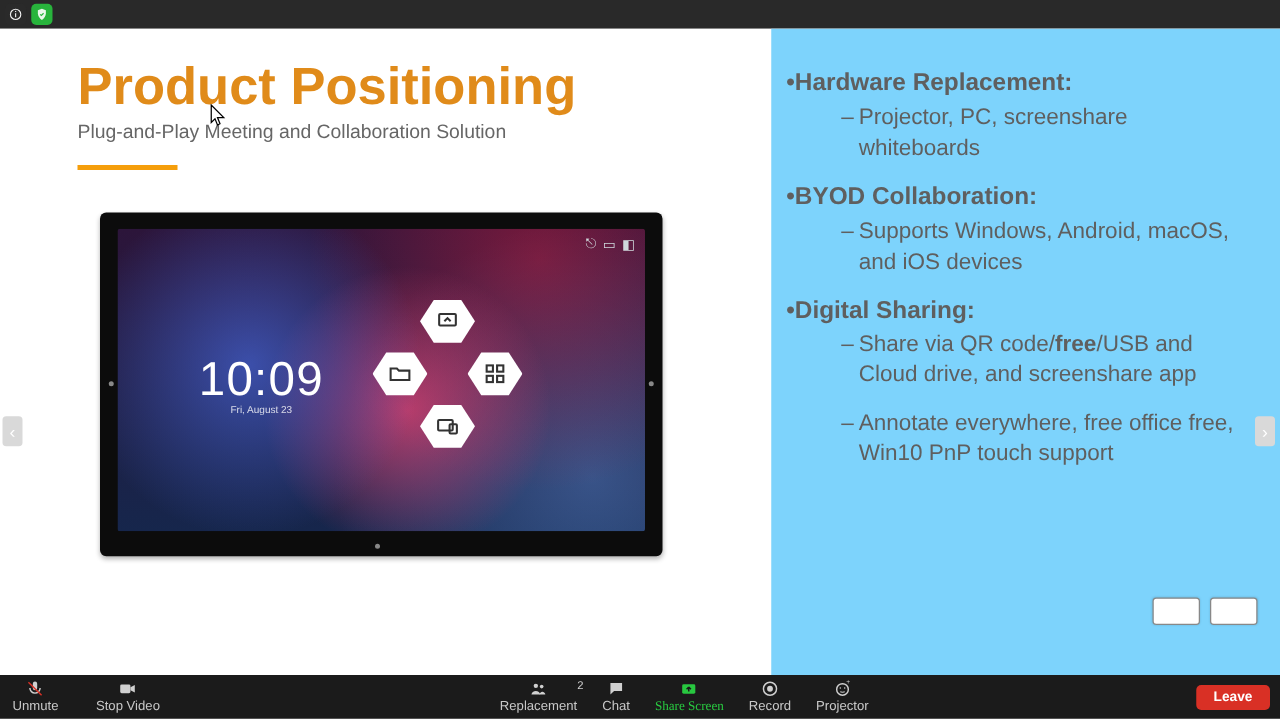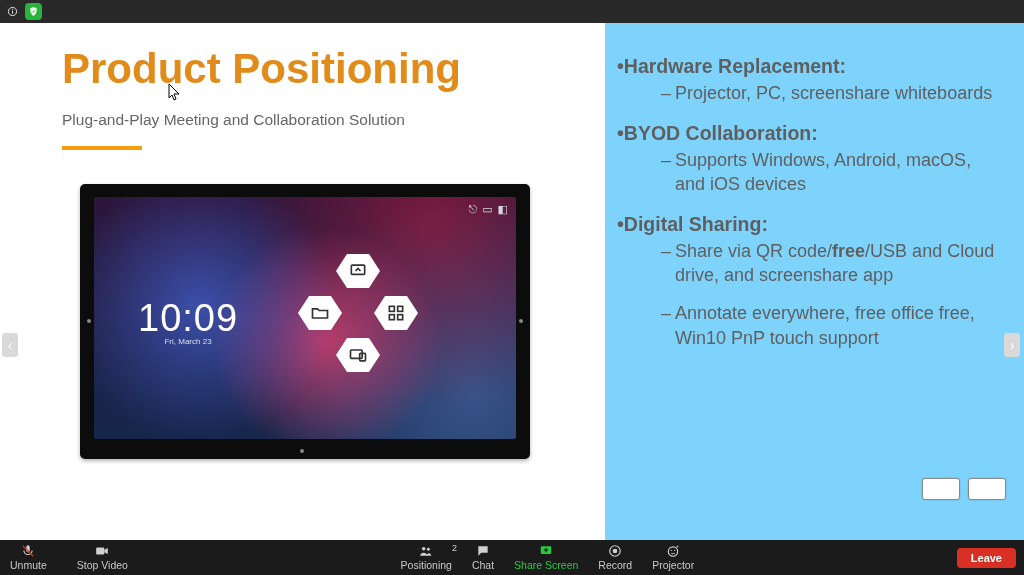--- a/index.html
+++ b/index.html
@@ -3,26 +3,26 @@
 <meta charset="utf-8">
 <style>
   * { box-sizing: border-box; margin: 0; padding: 0; }
   html, body { width: 1024px; height: 575px; overflow: hidden; font-family: "Segoe UI", Arial, sans-serif; }
   .topbar { position: absolute; top: 0; left: 0; right: 0; height: 23px; background: #1a1a1aee; display: flex; align-items: center; padding: 0 4px; gap: 4px; }
   .topbar .badge { width: 17px; height: 17px; border-radius: 4px; display: flex; align-items: center; justify-content: center; }
   .badge-info   { background: #2a2a2a; color: #eee; }
   .badge-shield { background: #28b43c; color: #fff; }
   .badge svg { display:block; }
 
-  .slide { position: absolute; top: 23px; left: 0; right: 0; bottom: 35px; background: #fff; display: flex; }
+  .slide { position: absolute; top: 23px; left: 0; right: 0; bottom: 35px; background: #fff; display: flex; gap: 12px; }
   .slide-left  { width: 605px; padding: 0 0 0 62px; position: relative; }
   .slide-right { flex: 1; background: #7dd3fc; padding: 30px 18px 0 12px; }
 
   .title { font-size: 42px; font-weight: 700; color: #e08b1a; margin-top: 22px; }
-  .subtitle { font-size: 15.5px; color: #666; margin-top: 18px; }
+  .subtitle { font-size: 15.5px; color: #666; margin-top: 4px; }
   .accent-line { width: 80px; height: 4px; background: #f59e0b; margin-top: 17px; margin-bottom: 34px; }
   .cursor-arrow { position: absolute; top: 60px; left: 168px; color: #000; pointer-events: none; }
 
   
   .display {
     width: 450px; height: 275px;
     background: #0c0c0c; border-radius: 5px; padding: 16px 18px 24px;
     position: relative;
     box-shadow: 0 2px 4px rgba(0,0,0,.3);
     margin-left: 18px;
@@ -32,21 +32,21 @@
     border-radius: 2px;
     background:
       radial-gradient(circle at 25% 45%, rgba(80,120,255,.55), transparent 40%),
       radial-gradient(circle at 55% 60%, rgba(255,70,120,.65), transparent 42%),
       radial-gradient(circle at 80% 10%, rgba(215, 32, 64, .45), transparent 46%),
       radial-gradient(circle at 90% 82%, rgba(115, 173, 255, .35), transparent 48%),
       linear-gradient(#2c153a, #16264c);
   }
   .display-icons-tr { position: absolute; top: 6px; right: 8px; display: flex; gap: 5px; color: #cfd8dc; }
   .display-icons-tr span { font-size: 11px; }
-  .clock-block { position:absolute; left: 44px; top: 100px; color:#fff; text-align:center; }
+  .clock-block { position:absolute; left: 65px; top: 100px; color:#fff; text-align:center; }
   .clock { font-size: 38px; font-weight: 300; letter-spacing: 1px; }
   .clock-date { font-size: 8px; opacity: .8; margin-top:-3px; }
   .hex-cluster { position:absolute; left:200px; top:55px; width:128px; height:128px; }
   .hex { position:absolute; width:44px; height:38px; background:#fff; display:flex; align-items:center; justify-content:center;
          clip-path: polygon(25% 5%, 75% 5%, 100% 50%, 75% 95%, 25% 95%, 0 50%); }
   .hex svg { width:20px; height:20px; fill:none; stroke:#333; stroke-width:2; }
   .hex.top    { left:42px; top:0; }
   .hex.left   { left:4px;  top:42px; }
   .hex.right  { left:80px; top:42px; }
   .hex.bottom { left:42px; top:84px; }
@@ -63,21 +63,21 @@
   
   .navchip { position:absolute; top:310px; width:16px; height:24px; background:#d9d9d9; border-radius:3px; display:flex; align-items:center; justify-content:center; color:#fff; font-size:14px; }
   .navchip.left  { left:2px; }
   .navchip.right { right:4px; }
 
   
   .zoombar { position:absolute; left:0; right:0; bottom:0; height:35px; background:#1b1b1b; color:#d0d0d0; display:flex; align-items:center; font-size:10.5px; }
   .zoombar .zitem { display:flex; flex-direction:column; align-items:center; justify-content:center; padding:0 10px; gap:1px; cursor:pointer; position:relative; }
   .zitem svg { fill:#d0d0d0; }
   .zitem.green svg { fill:#28c840; }
-  .zitem.green .lbl { color:#28c840; }
+  .zitem.green .lbl { color:#28c840;font-family:Liberation Serif, serif; }
   .zitem .lbl { color:#c8c8c8; }
   .zoombar .spacer { flex:1; }
   .leave-btn { background:#d93025; color:#fff; font-size:11px; font-weight:bold; padding:4px 14px; border-radius:4px; margin-right:8px; cursor:pointer; }
   .badge-count { position:absolute; top:-1px; right:5px; font-size:9px; color:#d0d0d0; }
 
   
   .thumb { position:absolute; bottom:40px; width:38px; height:22px; background:#fff; border:1px solid #888; border-radius:3px; box-shadow:0 0 2px rgba(0,0,0,.15); }
 </style>
 </head>
 <body>
@@ -111,21 +111,21 @@
 
     <div class="display">
       <div class="display-screen">
         <div class="display-icons-tr">
           <span>⎋</span>
           <span>▭</span>
           <span>◧</span>
         </div>
         <div class="clock-block">
           <div class="clock">10:09</div>
-          <div class="clock-date">Fri, March 23</div>
+          <div class="clock-date">Fri, August 23</div>
         </div>
         <div class="hex-cluster">
           <div class="hex top">
               <svg viewBox="0 0 24 24">
                 <rect x="4" y="5" width="16" height="11" rx="1"></rect>
                 <path d="M9 12l3-3 3 3"></path>
               </svg>
             </div>
           <div class="hex left">
               <svg viewBox="0 0 24 24">
@@ -193,21 +193,21 @@
   <div class="spacer"></div>
 
   <div class="zitem">
     <svg width="18" height="14" viewBox="0 0 24 24">
         <circle cx="8" cy="8" r="3"></circle>
         <circle cx="16" cy="9" r="2.5"></circle>
         <path d="M2 20c0-3 3-5 6-5s6 2 6 5"></path>
         <path d="M13 20c0-2 2-4 4-4s4 2 4 4"></path>
       </svg>
     <span class="badge-count">2</span>
-    <span class="lbl">Positioning</span>
+    <span class="lbl">Replacement</span>
   </div>
   <div class="zitem">
     <svg width="16" height="14" viewBox="0 0 24 24">
         <path d="M4 4h16v11H9l-5 5z"></path>
       </svg>
     <span class="lbl">Chat</span>
   </div>
   <div class="zitem green">
     <svg width="16" height="14" viewBox="0 0 24 24">
         <rect x="3" y="4" width="18" height="13" rx="2"></rect>

